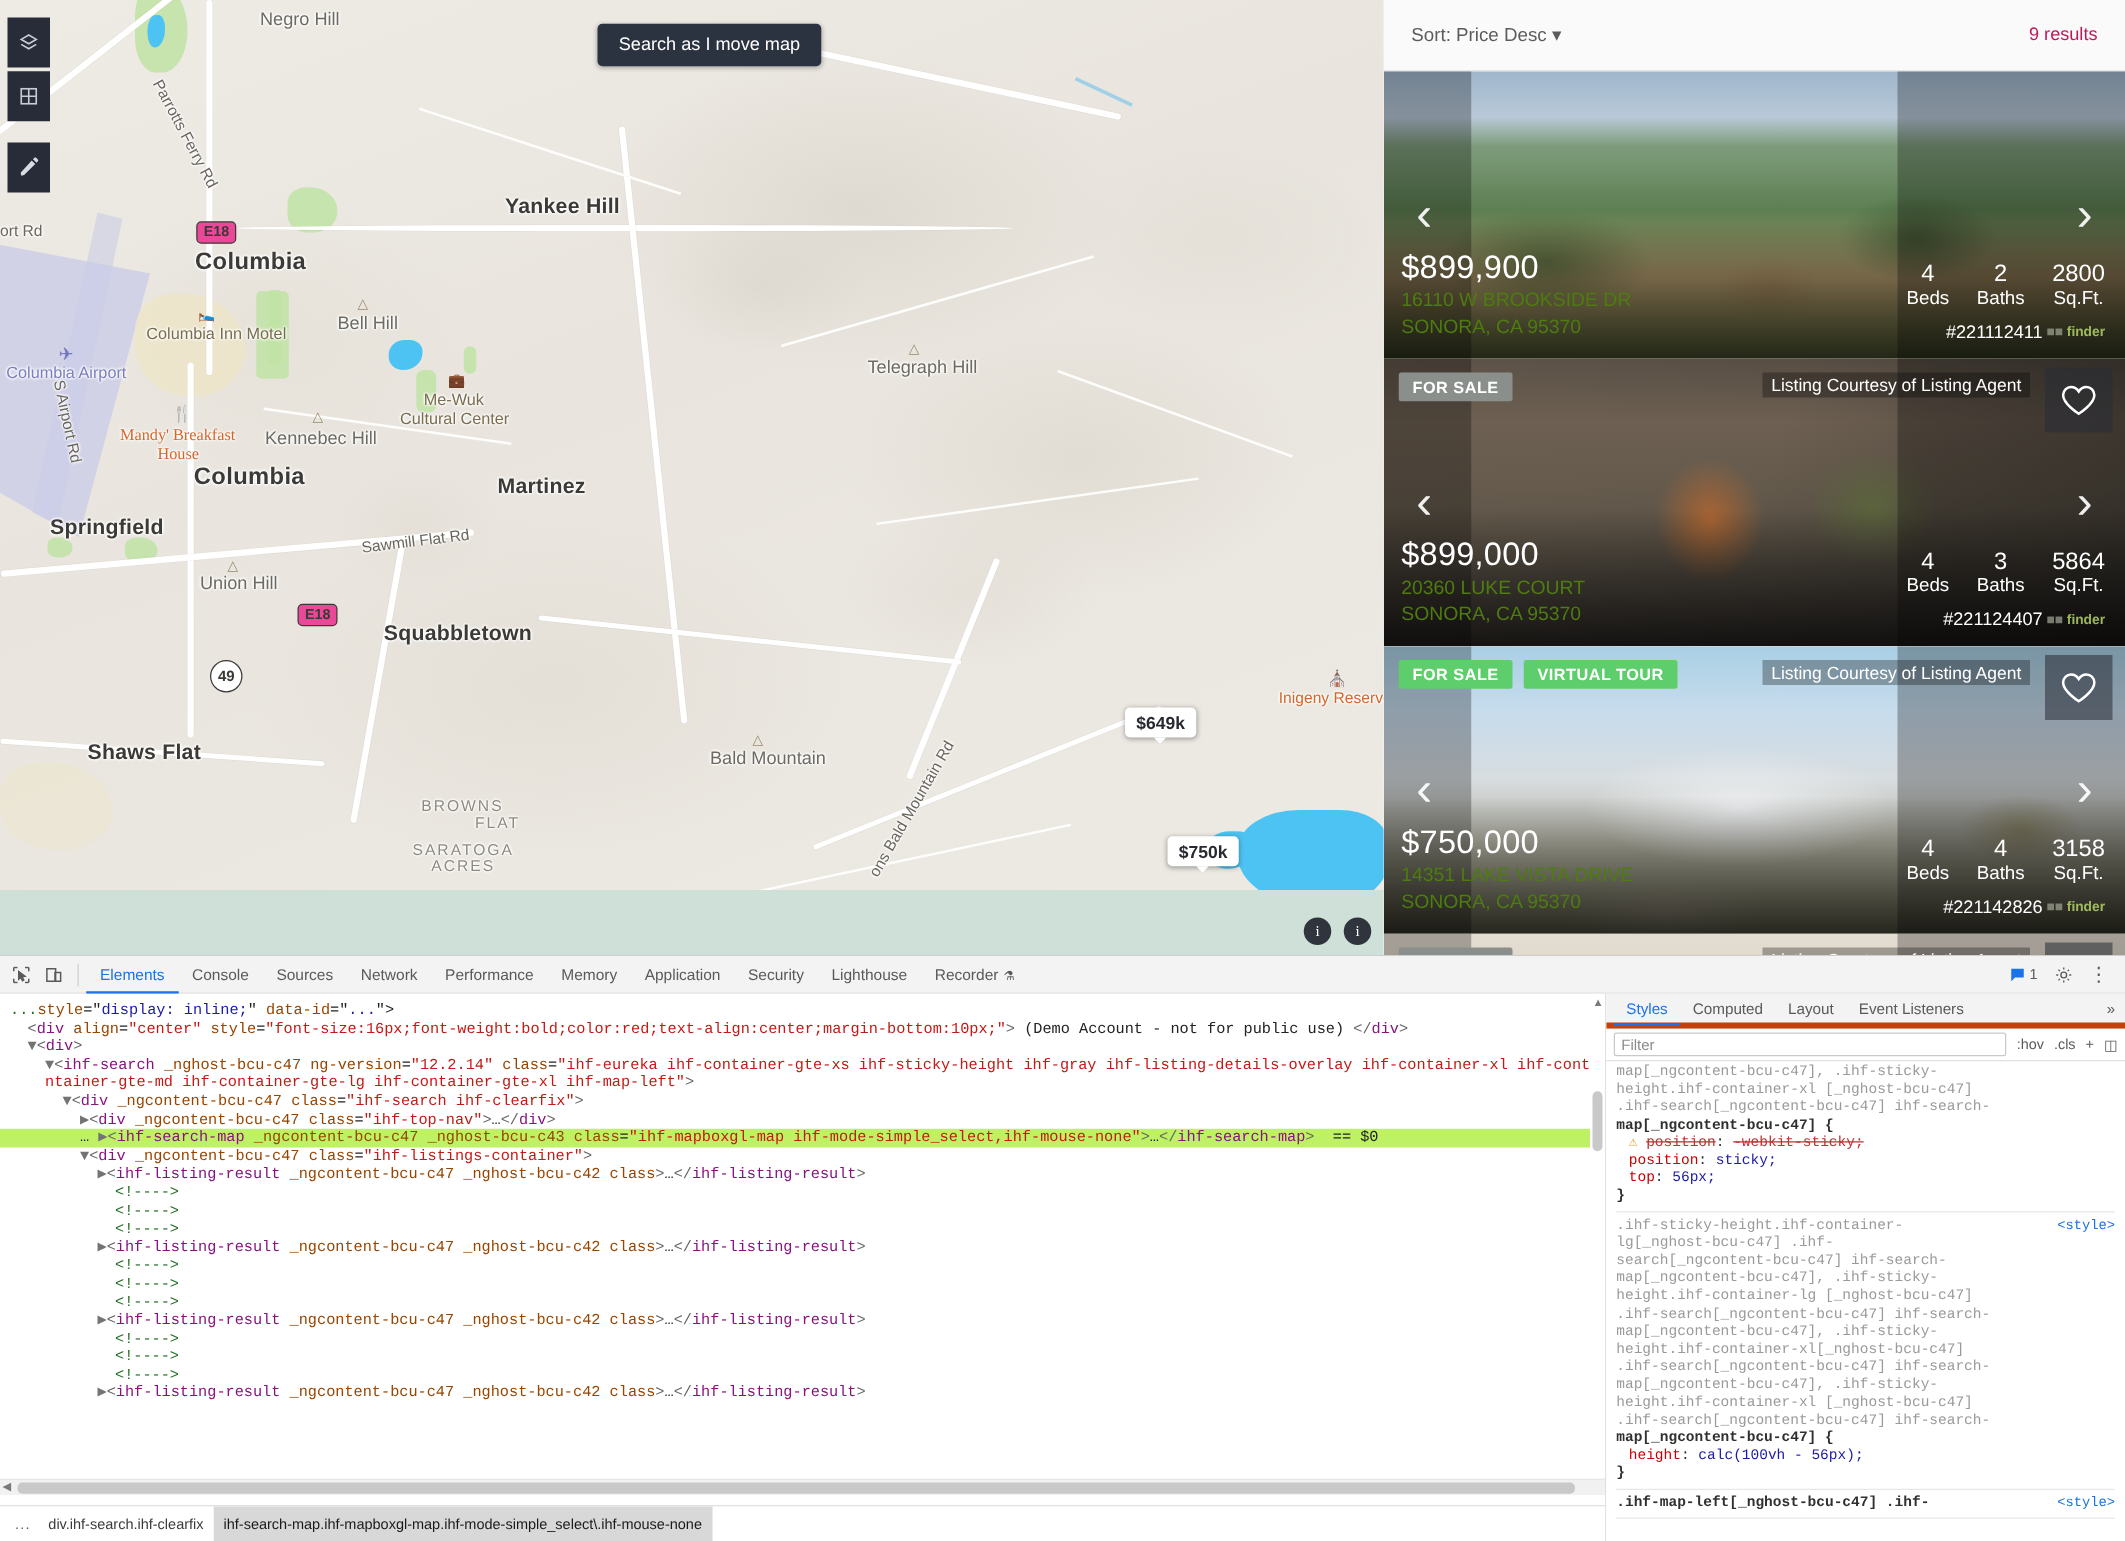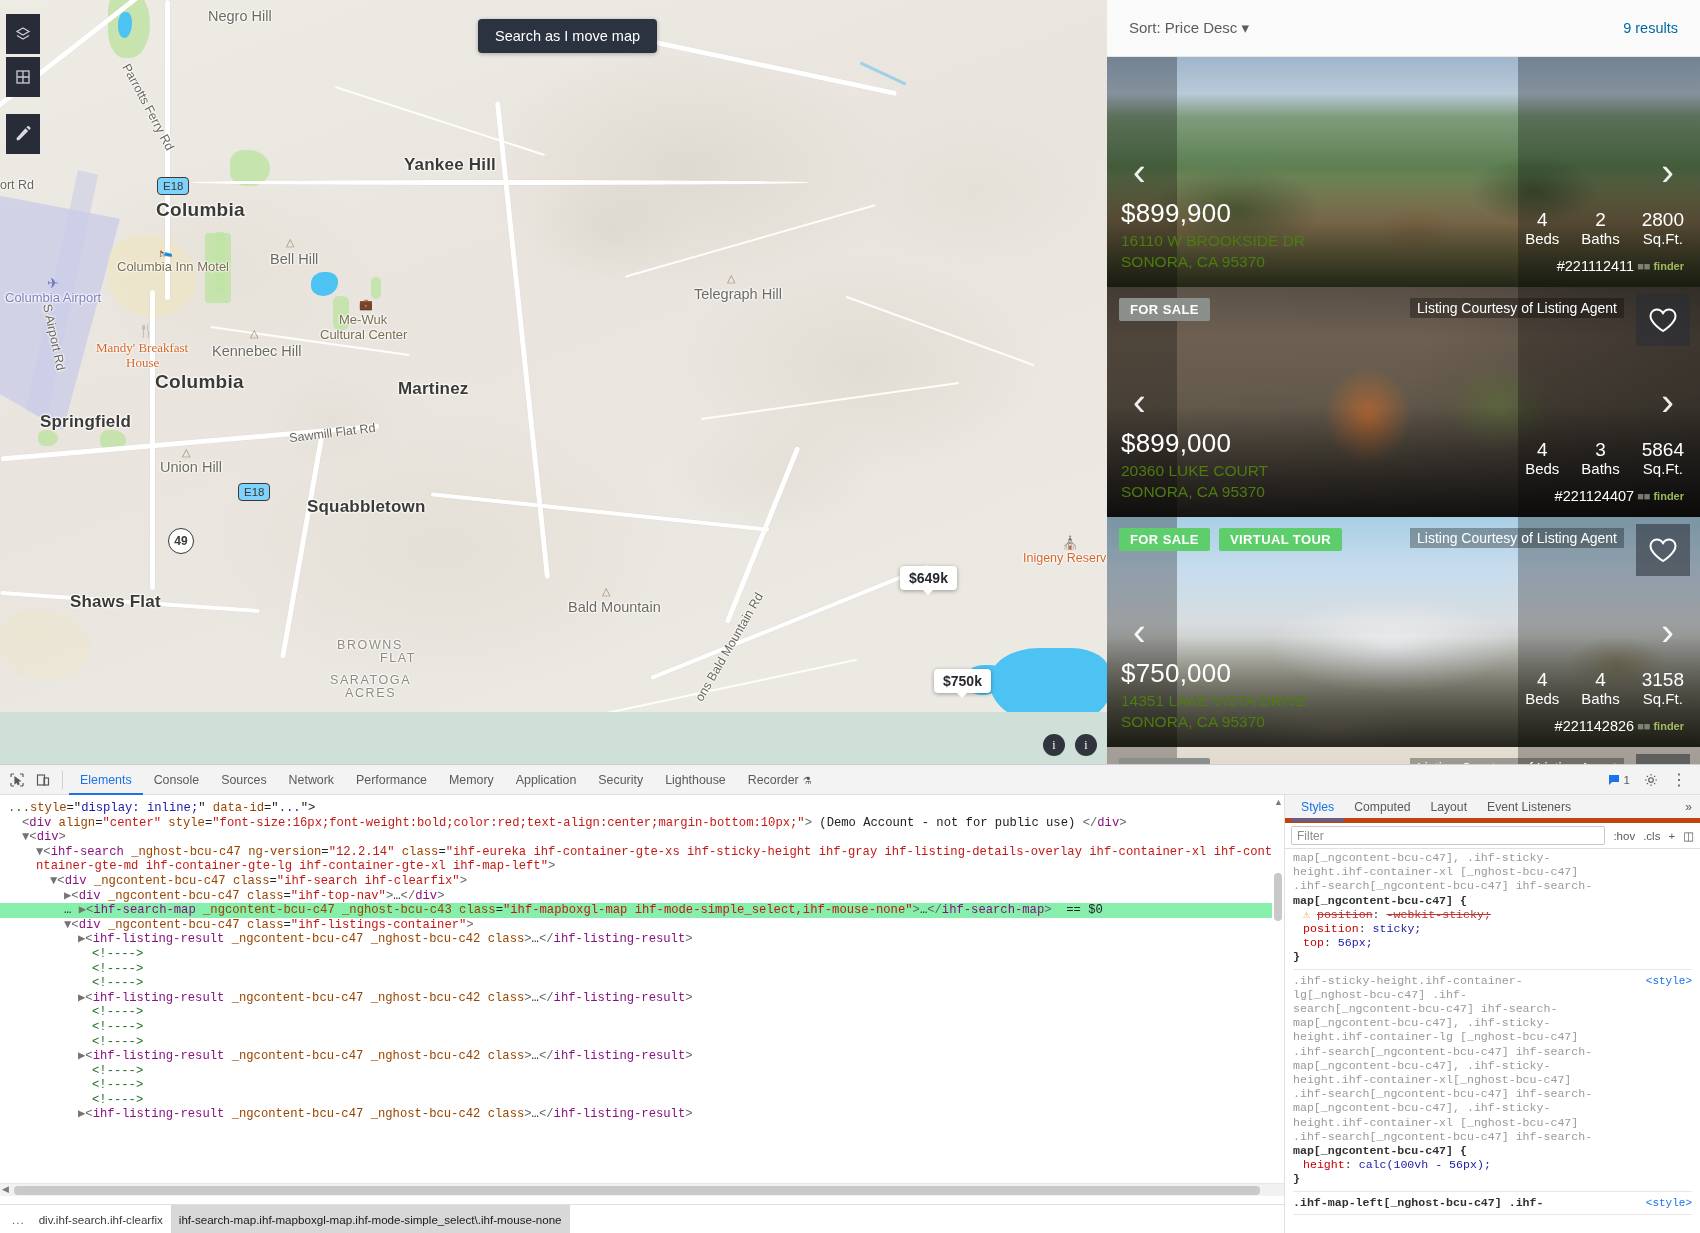--- a/index.html
+++ b/index.html
@@ -54,22 +54,22 @@
   .lbl-city   { font-size:19px; font-weight:700; letter-spacing:.3px; }
   .lbl-city-sm{ font-size:17px; font-weight:700; letter-spacing:.2px; }
   .lbl-hill   { font-size:14.5px; color:#6d6a62; font-weight:400; }
   .lbl-poi    { font-size:13px; color:#7a6d4f; }
   .lbl-food   { font-size:13px; color:#d4662a; text-align:center;font-family:Liberation Serif, serif; }
   .lbl-air    { font-size:13px; color:#7a7fbe; }
   .lbl-road   { font-size:12.5px; color:#6a665d; }
   .lbl-area   { font-size:12.5px; color:#8e8a80; letter-spacing:1.6px; text-align:center; }
   .lbl-res    { font-size:12.5px; color:#d4662a; }
   .shield {
-    position:absolute; background:#7dd3fc; border:1.6px solid #3b3a37; border-radius:4px;
-    font-size:11.5px; font-weight:400; color:#3b3a37; padding:1px 5px; line-height:1.25;text-align:right;
+    position:absolute; background:#ec4899; border:1.6px solid #3b3a37; border-radius:4px;
+    font-size:11.5px; font-weight:700; color:#3b3a37; padding:1px 5px; line-height:1.25;text-align:right;
   }
   .shield-round {
     position:absolute; background:#fff; border:1.6px solid #3b3a37; border-radius:50%;
     width:26px; height:26px; font-size:12px; font-weight:700; color:#3b3a37;
     display:flex; align-items:center; justify-content:center;
   }
   .peak-icon { position:absolute; color:#9a8b6d; font-size:11px; }
 
   .map-tools { position:absolute; left:6px; top:14px; width:34px; z-index:20; }
   .map-tool {
@@ -118,21 +118,21 @@
     background:#fff; overflow:hidden;
   }
   .listings-header {
     height:57px; display:flex; align-items:center; justify-content:space-between;
     padding:0 22px; background:#fafafa; border-bottom:1px solid #e6e6e6;
   }
   .sort-btn {
     background:none; border:none; color:#5c5c5c; font-size:15px; cursor:pointer;
     font-family:"Liberation Sans", sans-serif; padding:0;
   }
-  .results-count { color:#0369a1; font-size:14.5px; }
+  .results-count { color:#be185d; font-size:14.5px; }
 
   .card { position:relative; height:230px; overflow:hidden; cursor:pointer; }
   .card-photo { position:absolute; inset:0; }
   .card-overlay-left {
     position:absolute; left:0; top:0; width:70px; height:100%;
     background:rgba(0,0,0,.28);
   }
   .card-overlay-right {
     position:absolute; right:0; top:0; width:182px; height:100%;
     background:rgba(0,0,0,.28);
@@ -214,21 +214,21 @@
   .dt-body { display:flex; height:439px; }
   .dom-pane {
     width:1285px; position:relative; overflow:hidden; background:#fff;
     border-right:1px solid #e0e0e0;
   }
   .dom-code {
     font-family:"Liberation Mono", monospace; font-size:12.2px; line-height:14.6px;
     color:#222; padding:6px 0 0 0; white-space:pre; height:373px; overflow:hidden;
   }
   .dom-line { padding:0 8px; }
-  .dom-line.sel { background:#86efac; }
+  .dom-line.sel { background:#bef264; }
   .tok-tag   { color:#881280; }
   .tok-attr  { color:#994500; }
   .tok-val   { color:#1a1aa6; }
   .tok-punc  { color:#666; }
   .tok-cmt   { color:#236e25; }
   .tok-str   { color:#c41a16; }
   .tok-eq    { color:#222; }
   .arrow-tri { color:#737373; }
   .dom-scroll-v {
     position:absolute; right:0; top:0; width:12px; height:373px; background:#fff;

